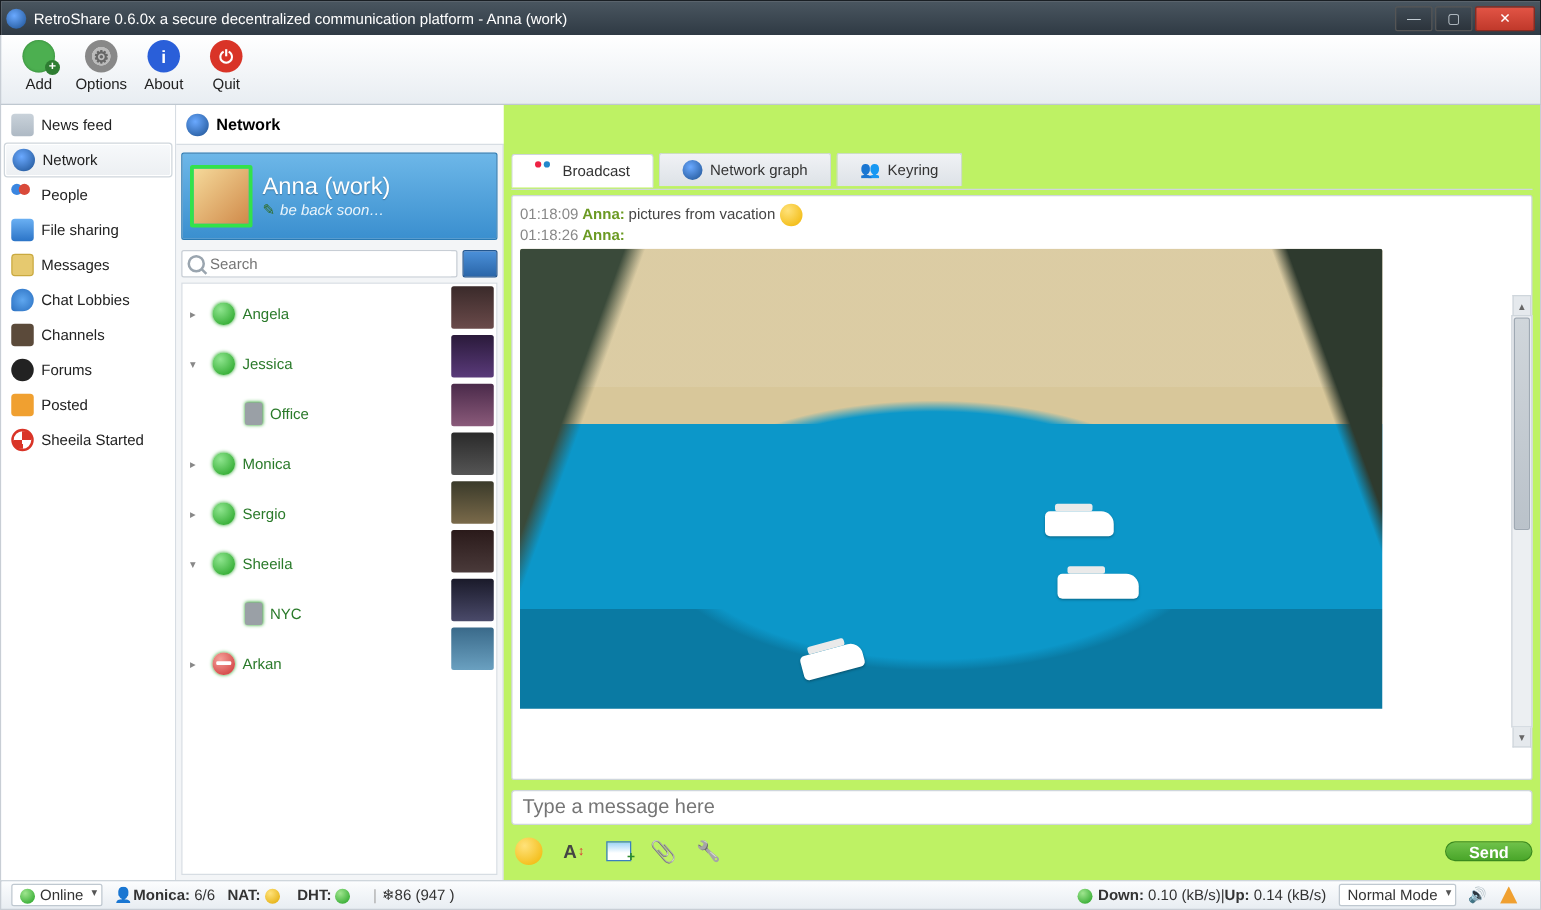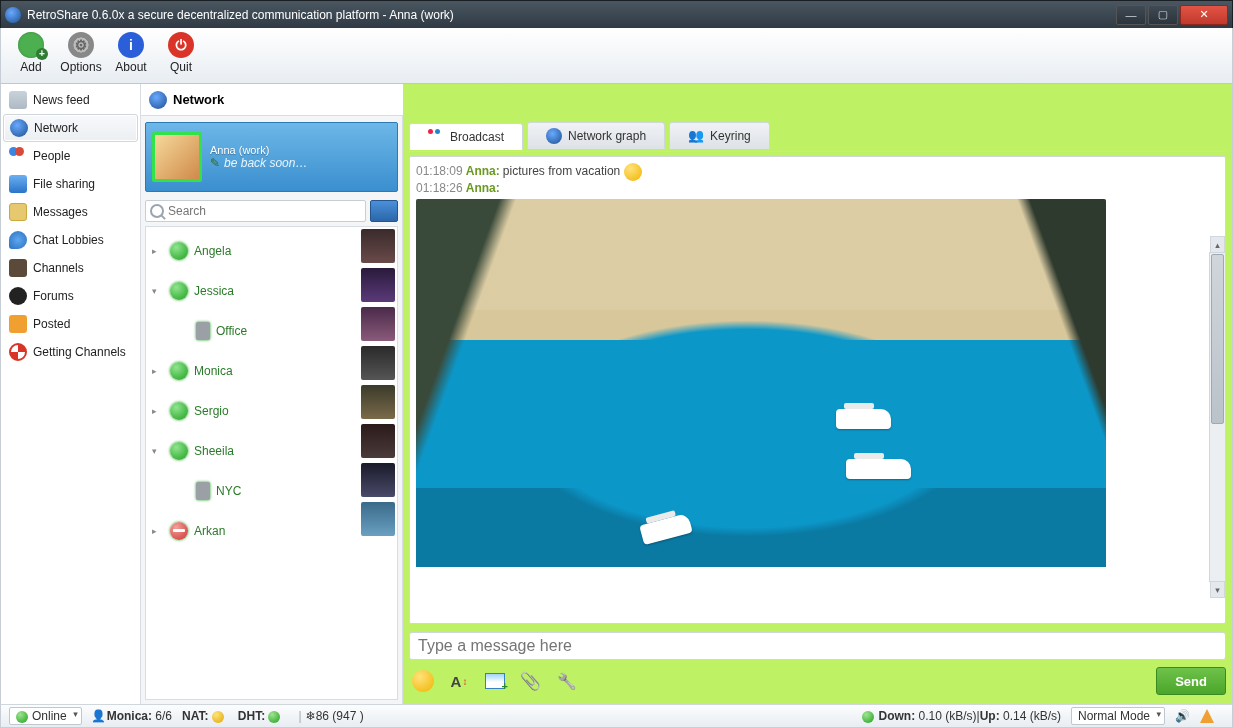--- a/index.html
+++ b/index.html
@@ -39,21 +39,21 @@
 
 
 .center { width: 262px; background:#f3f5f7; display:flex; flex-direction:column; border-right:1px solid #d7dde3;}
 .network-header { height:32px; background:#fff; border-bottom:1px solid #d7dde3; display:flex; align-items:center; padding:0 8px; position:absolute; left:141px; right:1px; top:84px;}
 .network-header .nh-icon{ width:18px; height:18px; background:radial-gradient(circle at 40% 35%,#6aa9ff,#1b4f8f); border-radius:50%; margin-right:6px;}
 .network-header .nh-title{ font-weight:bold; font-size:13px;}
 .network-header .help{ margin-left:auto; width:18px; height:18px; background:#2a7ae2; border-radius:50%; color:#fff; text-align:center; line-height:18px; font-weight:bold; cursor:pointer;}
 
 .profile-box { height:70px; margin:38px 4px 4px 4px; background:linear-gradient(#6db7e8,#3a8fcf); border:1px solid #2a7ab3; border-radius:2px; display:flex; align-items:center; padding:6px;}
 .profile-avatar{ width:50px; height:50px; border:3px solid #33e24a; border-radius:2px; background:linear-gradient(135deg,#f5d99a,#d08a4a); margin-right:8px;}
-.profile-info .pname{ font-size:11px; color:#fff; text-shadow:0 1px 1px rgba(0,0,0,.3);}
+.profile-info .pname{ font-size:19px; color:#fff; text-shadow:0 1px 1px rgba(0,0,0,.3);}
 .profile-info .pstatus{ font-size:11px; color:#e9f4fb; font-style:italic;}
 .profile-info .pedit{ color:#2e6a1f; margin-right:4px; font-style:normal;}
 
 .searchrow{ display:flex; align-items:center; padding:4px;}
 .searchbox{ flex:1; height:22px; border:1px solid #c8ced5; border-radius:2px; padding:0 4px 0 22px; background:#fff; position:relative;}
 .searchbox .mag{ position:absolute; left:4px; top:3px; width:14px; height:14px; border:2px solid #9aa5af; border-radius:50%;}
 .searchbox .mag::after{content:""; position:absolute; width:6px; height:2px; background:#9aa5af; bottom:-2px; right:-4px; transform:rotate(45deg);}
 .searchbox input{ border:none; outline:none; width:100%; height:100%; font-size:12px;}
 .edit-pen{ width:28px; height:22px; margin-left:4px; background:linear-gradient(#4b90d9,#2a66a9); border:1px solid #23568f; border-radius:2px; cursor:pointer;}
 
@@ -109,21 +109,21 @@
 .inputrow input{ width:100%; height:28px; border:1px solid #cfd6dc; border-radius:3px; padding:0 8px; font-size:16px; color:#888;}
 .chattools{ margin:2px 6px 6px; display:flex; align-items:center; height:34px;}
 .ctbtn{ width:28px; height:28px; margin-right:8px; display:flex; align-items:center; justify-content:center; cursor:pointer; border-radius:3px;}
 .ct-emoji{ background:radial-gradient(circle at 35% 30%,#ffe27a,#f0b400); border-radius:50%; width:22px;height:22px;}
 .ct-font::before{content:"A"; font-weight:bold; font-size:15px; color:#444;} 
 .ct-font::after{content:"↕"; color:#d33; font-size:10px; margin-left:1px;}
 .ct-image{ width:20px;height:16px; border:1px solid #3a7fc0; background:linear-gradient(#9fd4f5,#fff 60%); position:relative;}
 .ct-image::after{content:"+"; position:absolute; bottom:-4px; right:-4px; color:#2a8a2a; font-weight:bold; font-size:11px;}
 .ct-attach::before{content:"📎"; font-size:17px; color:#888; filter:grayscale(1);}
 .ct-settings::before{content:"🔧"; font-size:16px; filter:grayscale(1);}
-.sendbtn{ margin-left:auto; height:28px; padding:0 18px; background:linear-gradient(#6fc24a,#4aa62a); border:1px solid #3a8a1f; border-radius:3px; color:#fff; font-weight:bold; cursor:pointer; font-size:13px;}
+.sendbtn{ margin-left:auto; height:16px; padding:0 18px; background:linear-gradient(#6fc24a,#4aa62a); border:1px solid #3a8a1f; border-radius:13px; color:#fff; font-weight:bold; cursor:pointer; font-size:13px;}
 
 
 .statusbar{ height:24px; background:linear-gradient(#fcfdfe,#e8edf2); border-top:1px solid #cfd6dc; display:flex; align-items:center; padding:0 8px; font-size:11px; color:#333; border-left:1px solid #c8ced5; border-right:1px solid #c8ced5; border-bottom:1px solid #c8ced5;}
 .statusbar > *{ margin-right:10px; display:flex; align-items:flex-end;}
 .dot{ width:12px;height:12px; border-radius:50%; margin-right:4px;}
 .dot.green{ background:radial-gradient(circle at 35% 30%,#9fe58f,#1fa01f);} .dot.yellow{ background:radial-gradient(circle at 35% 30%,#ffe27a,#e0a800);}
 .statusbar .sep{ color:#aaa; margin:0 4px;}
 .statusbar .combo{ border:1px solid #bfc8d0; padding:1px 14px 1px 6px; border-radius:2px; background:#fff; position:relative; cursor:pointer;}
 .statusbar .combo::after{content:"▾"; position:absolute; right:3px; top:1px; font-size:9px; color:#555;}
 .statusbar .right{ margin-left:auto;}
@@ -201,21 +201,21 @@
     <div class="side-item">
         <div class="side-icon si-forum"></div>
         <span class="side-label">Forums</span>
       </div>
     <div class="side-item">
         <div class="side-icon si-posted"></div>
         <span class="side-label">Posted</span>
       </div>
     <div class="side-item">
         <div class="side-icon si-getting"></div>
-        <span class="side-label">Getting Channels</span>
+        <span class="side-label">Sheeila Started</span>
       </div>
   </div>
 
   <div class="center">
     <div class="profile-box">
       <div class="profile-avatar"></div>
       <div class="profile-info">
         <div class="pname">Anna (work)</div>
         <div class="pstatus"><span class="pedit">✎</span><span>be back soon…</span></div>
       </div>

